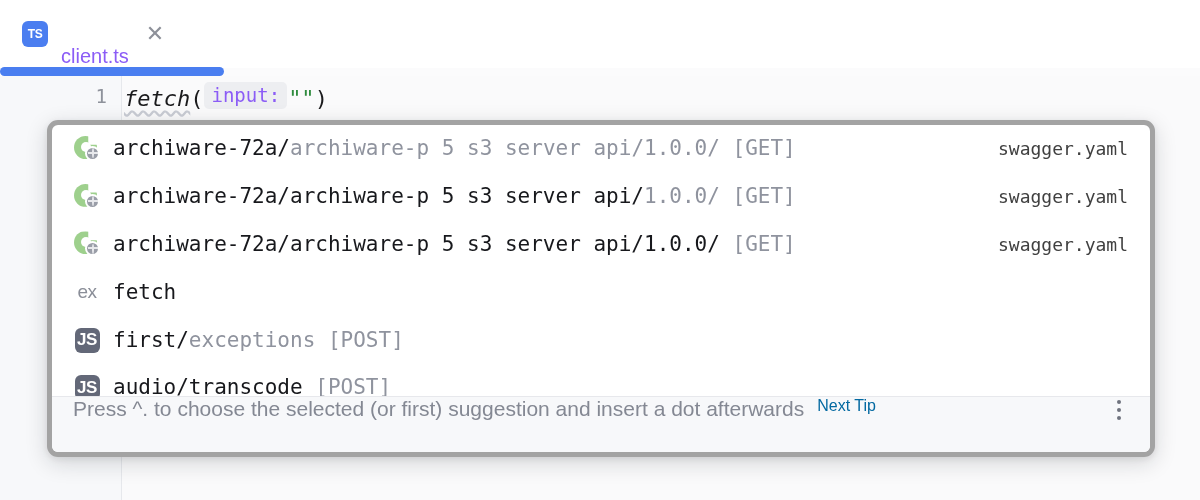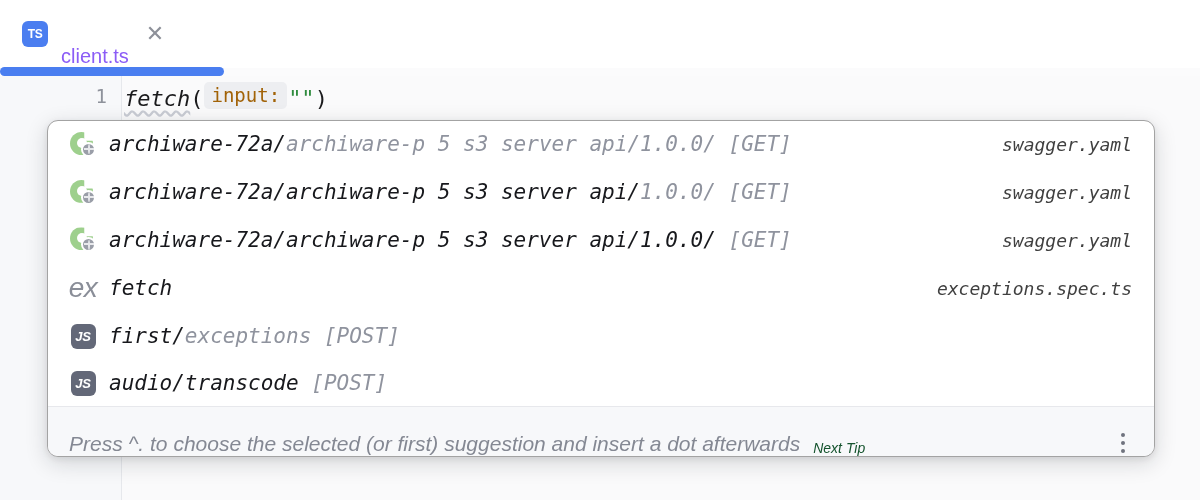--- a/index.html
+++ b/index.html
@@ -94,42 +94,41 @@
   .tok-fn {
     font-style: italic;
     color: #1b1b1d;
     text-decoration: underline wavy #c9ccd4;
     text-underline-offset: 4px;
   }
   .tok-paren { color: #1b1b1d; }
   .hint-chip {
     display: inline-block;
     background: #edeef1;
-    color: #a16207;
+    color: #8b5cf6;
     border-radius: 5px;
     padding: 2px 7px 3px 7px;
     margin: 0 1px;
     font-size: 19px;
     position: relative;
     top: -2px;
   }
   .tok-str { color: #2e8b3d; }
 
   
   .popup {
     position: absolute;
     left: 47px; top: 120px;
     width: 1108px; height: 337px;
     background: #ffffff;
-    border: 1px solid #a3a3a3;
+    border: 5px solid #a3a3a3;
     border-radius: 11px;
     box-shadow: 0 6px 22px rgba(20,22,30,0.16), 0 2px 6px rgba(20,22,30,0.08);
     box-sizing: border-box;
     overflow: hidden;
-    font-style: italic;
   }
   .rows { position: relative; }
   .row {
     position: relative;
     height: 47.8px;
     display: flex;
     align-items: center;
     padding: 0 22px 0 21px;
     box-sizing: border-box;
   }
@@ -194,60 +193,60 @@
   .icon-module .globe::after {
     content: "";
     position: absolute; left: 0.5px; top: 4px;
     width: 10px; height: 2px;
     background: #e8e9ec;
   }
 
   
   .icon-ex {
     font-family: "Liberation Sans", sans-serif;
-    font-size: 28px;
+    font-size: 19px;
     color: #8a8e98;
     letter-spacing: -0.5px;
   }
 
   
   .icon-js {
     width: 25px; height: 25px;
     border-radius: 6px;
     background: #636878;
     color: #ffffff;
     font-family: "Liberation Sans", sans-serif;
-    font-size: 13px;
+    font-size: 17px;
     font-weight: bold;
     display: flex; align-items: center; justify-content: center;
     letter-spacing: -0.3px;
   }
 
   
   .tipbar {
     position: absolute;
     left: 0; bottom: 0;
-    width: 100%; height: 50px;
+    width: 100%; height: 56px;
     background: #f7f8fa;
     border-top: 1px solid #e7e8ec;
     box-sizing: border-box;
     display: flex;
-    align-items: flex-end;
+    align-items: flex-start;
     padding: 0 18px 0 21px;
   }
   .tip-text {
     font-family: "Liberation Sans", sans-serif;
     font-size: 21px;
     color: #848893;
     white-space: pre;
   }
   .tip-link {
     font-family: "Liberation Sans", sans-serif;
-    font-size: 14px;
-    color: #14532d;
+    font-size: 16px;
+    color: #0369a1;
     margin-left: 13px;
     cursor: pointer;
     white-space: pre;
   }
   .kebab {
     margin-left: auto;
     width: 26px; height: 26px;
     display: flex; flex-direction: column;
     align-items: center; justify-content: center;
     gap: 4px;
@@ -316,21 +315,20 @@
             </div>
           </div>
           <div class="row-main"><span class="seg-dark">archiware-72a/archiware-p_5_s3_server_api/1.0.0/</span><span class="seg-grey"> [GET]</span></div>
           <div class="row-right">swagger.yaml</div>
         </div>
         <div class="row">
           <div class="row-icon">
             <div class="icon-ex">ex</div>
           </div>
           <div class="row-main"><span class="seg-dark">fetch</span><span class="seg-grey"></span></div>
-          <div class="row-right">exceptions.spec.ts</div>
         </div>
         <div class="row">
           <div class="row-icon">
             <div class="icon-js">JS</div>
           </div>
           <div class="row-main"><span class="seg-dark">first/</span><span class="seg-grey">exceptions [POST]</span></div>
         </div>
         <div class="row">
           <div class="row-icon">
             <div class="icon-js">JS</div>

